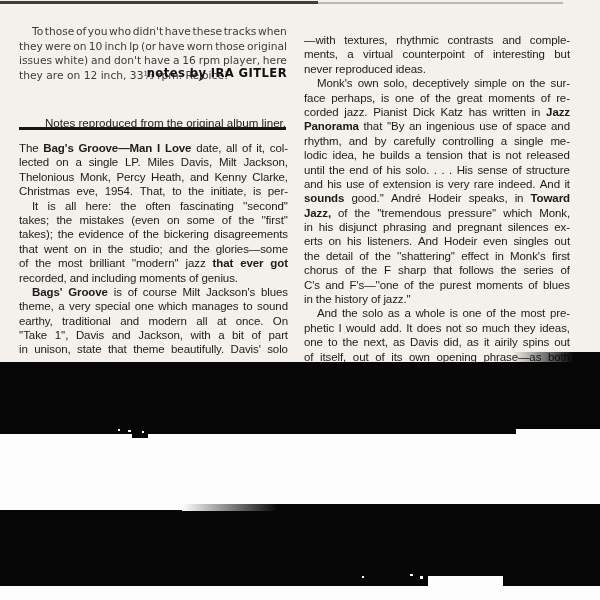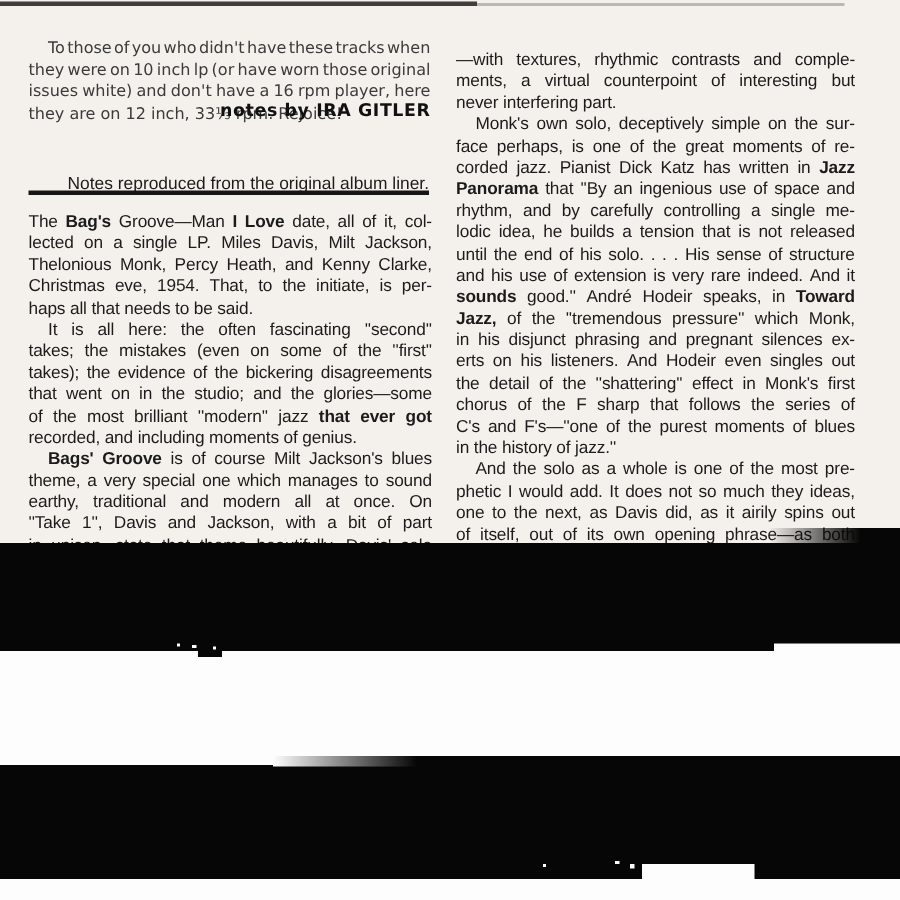--- a/index.html
+++ b/index.html
@@ -76,21 +76,21 @@
   <div id="byline" class="abs" style="left:19px;top:66px;width:268px;height:15px;">notes by IRA GITLER</div>
 
   <div id="repro-note" class="abs" style="left:19px;top:102px;width:268px;height:15px;">Notes reproduced from the original album liner.</div>
 
   <div class="abs z2 rule" style="left:19px;top:127px;width:267px;height:3px;"></div>
 
   <div class="col" style="left:19px;top:141px;width:269px;">
       <div class="tl just">
         <span>The</span>
         <span style="font-weight: 700;">Bag's</span>
-        <span style="font-weight: 400;">Groove—Man</span>
+        <span style="font-weight: 700;">Groove—Man</span>
         <span style="font-weight: 700;">I</span>
         <span style="font-weight: 700;">Love</span>
         <span>date,</span>
         <span>all</span>
         <span>of</span>
         <span>it,</span>
         <span>col-</span>
       </div>
       <div class="tl just">
         <span>lected</span>
@@ -116,21 +116,20 @@
         <span>Christmas</span>
         <span>eve,</span>
         <span>1954.</span>
         <span>That,</span>
         <span>to</span>
         <span>the</span>
         <span>initiate,</span>
         <span>is</span>
         <span>per-</span>
       </div>
-      <div class="tl">haps all that needs to be said.</div>
       <div class="tl just ind">
         <span>It</span>
         <span>is</span>
         <span>all</span>
         <span>here:</span>
         <span>the</span>
         <span>often</span>
         <span>fascinating</span>
         <span>''second''</span>
       </div>
@@ -242,21 +241,21 @@
       </div>
       <div class="tl just">
         <span>ments,</span>
         <span>a</span>
         <span>virtual</span>
         <span>counterpoint</span>
         <span>of</span>
         <span>interesting</span>
         <span>but</span>
       </div>
-      <div class="tl">never interfering part.</div>
+      <div class="tl">never reproduced ideas.</div>
       <div class="tl just ind">
         <span>Monk's</span>
         <span>own</span>
         <span>solo,</span>
         <span>deceptively</span>
         <span>simple</span>
         <span>on</span>
         <span>the</span>
         <span>sur-</span>
       </div>

